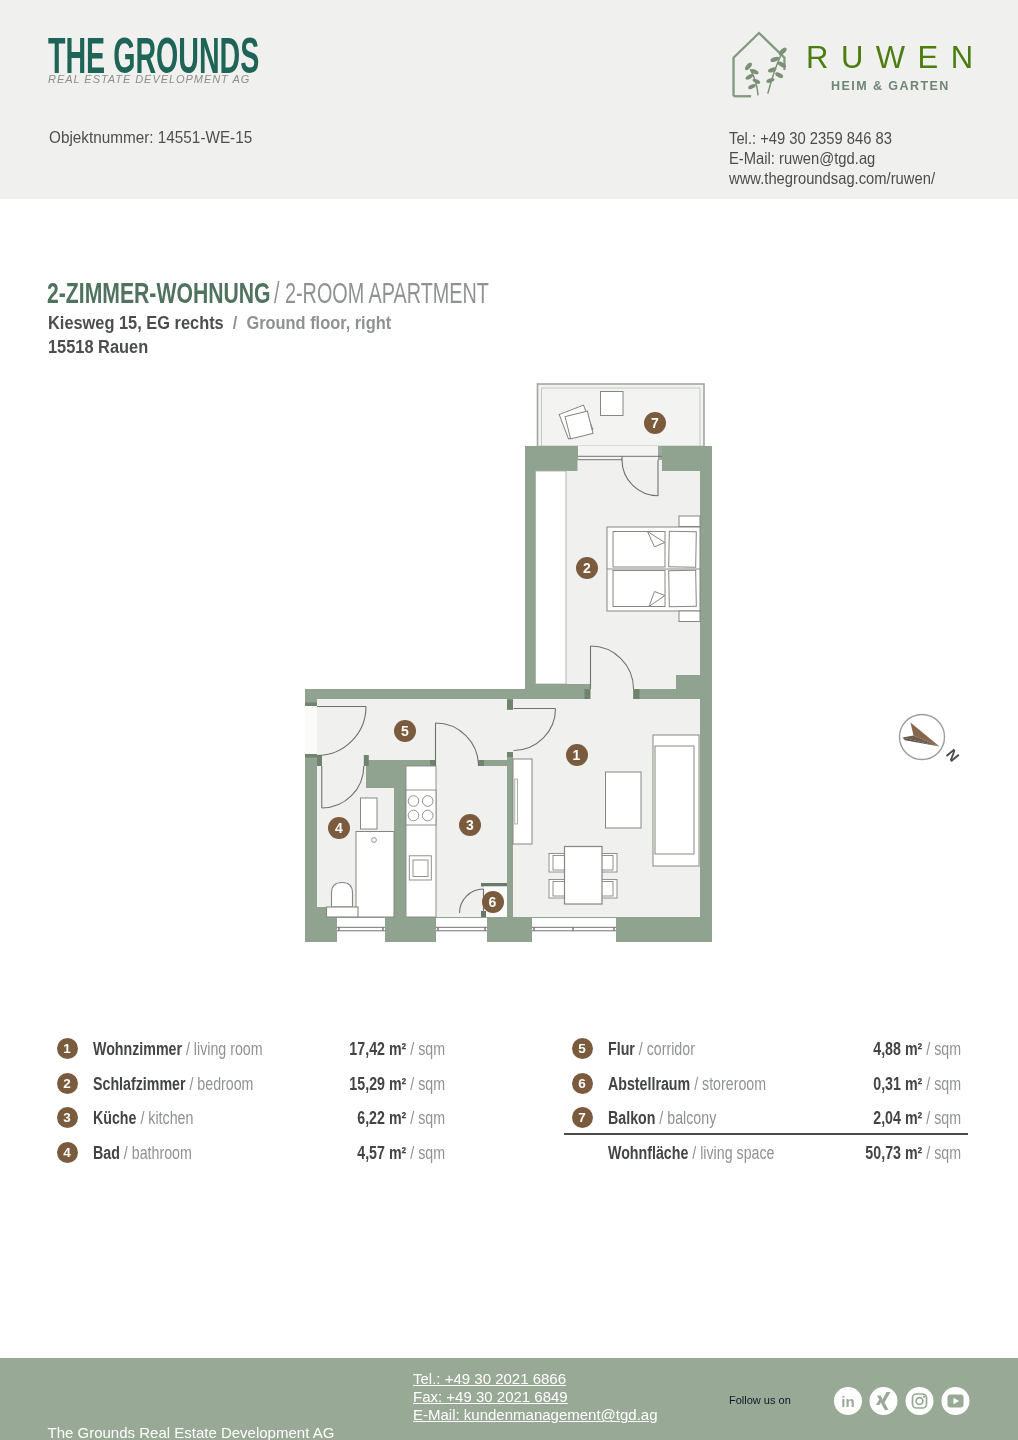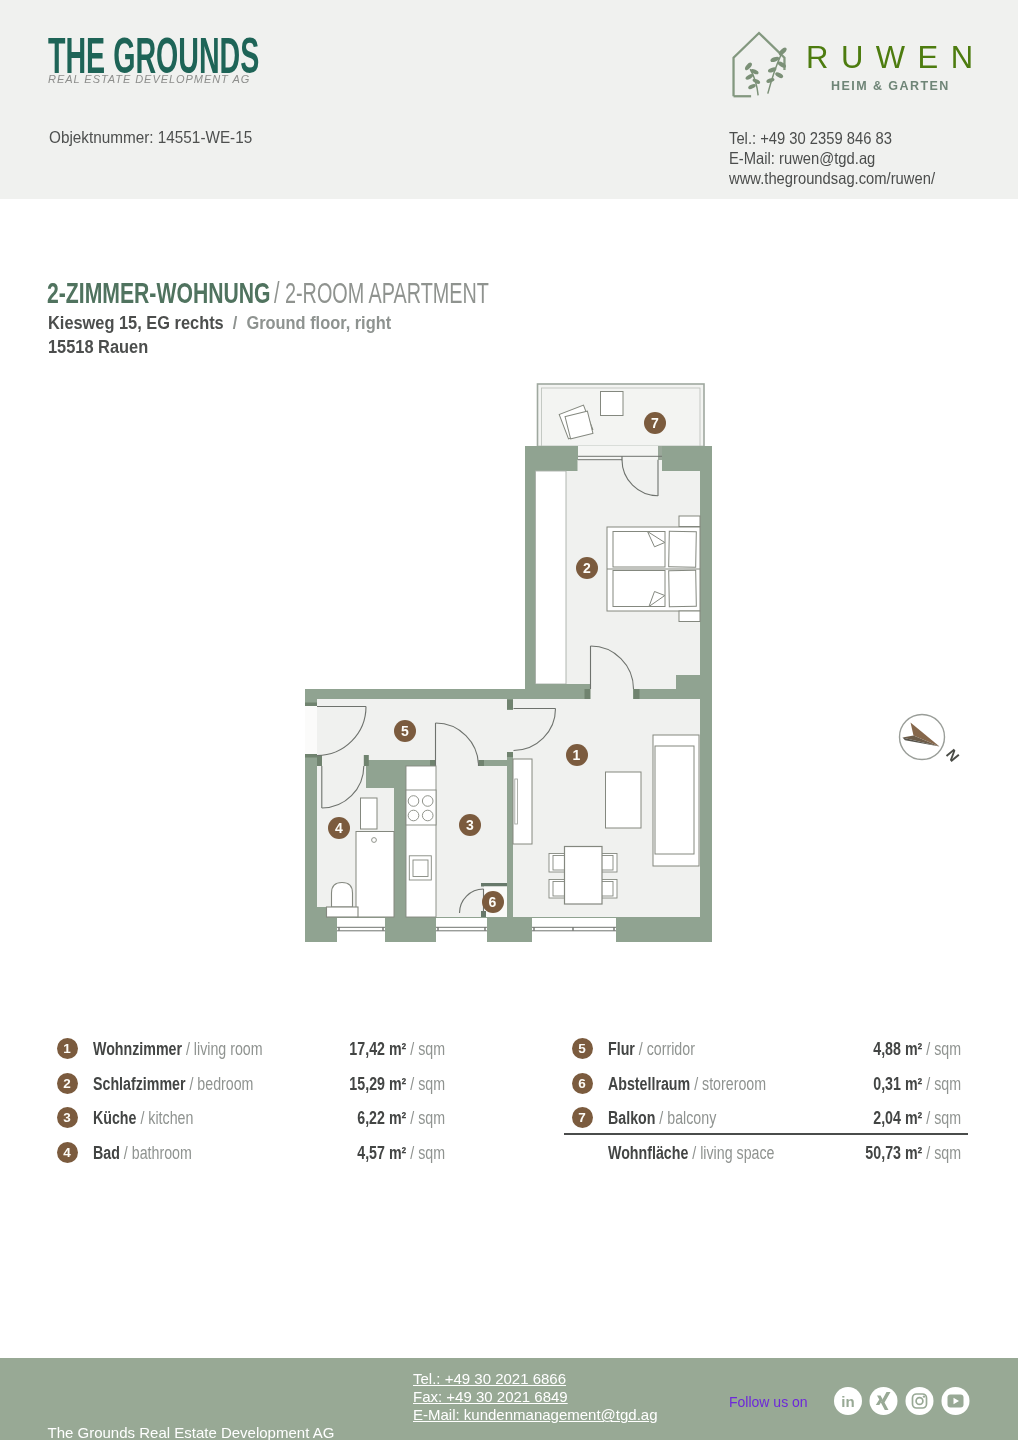--- a/index.html
+++ b/index.html
@@ -353,21 +353,21 @@
 Charlottenstraße 79-80<br>
 DE 10117 Berlin
 </div>
 
 <div class="abs" style="left:413px;top:1369.5px;font-size:15px;color:#ffffff;line-height:18.4px;text-decoration:underline;">
 Tel.: +49 30 2021 6866<br>
 Fax: +49 30 2021 6849<br>
 E-Mail: kundenmanagement@tgd.ag
 </div>
 
-<div class="abs" style="left:729px;top:1393.5px;font-size:14px;color:#6d28d9;">Follow us on</div>
+<div class="abs" style="left:729px;top:1393.5px;font-size:11px;color:#0f172a;">Follow us on</div>
 
 <svg class="abs" style="left:830px;top:1383px;" width="145" height="36" viewBox="0 0 145 36">
 
   <g>
     <circle cx="18" cy="18" r="14" fill="#ffffff"></circle>
     <text x="18" y="23.5" font-size="15" font-weight="bold" fill="#98a995" text-anchor="middle" font-family="Liberation Sans">in</text>
   </g>
 
   <g>
     <circle cx="53.5" cy="18" r="14" fill="#ffffff"></circle>

